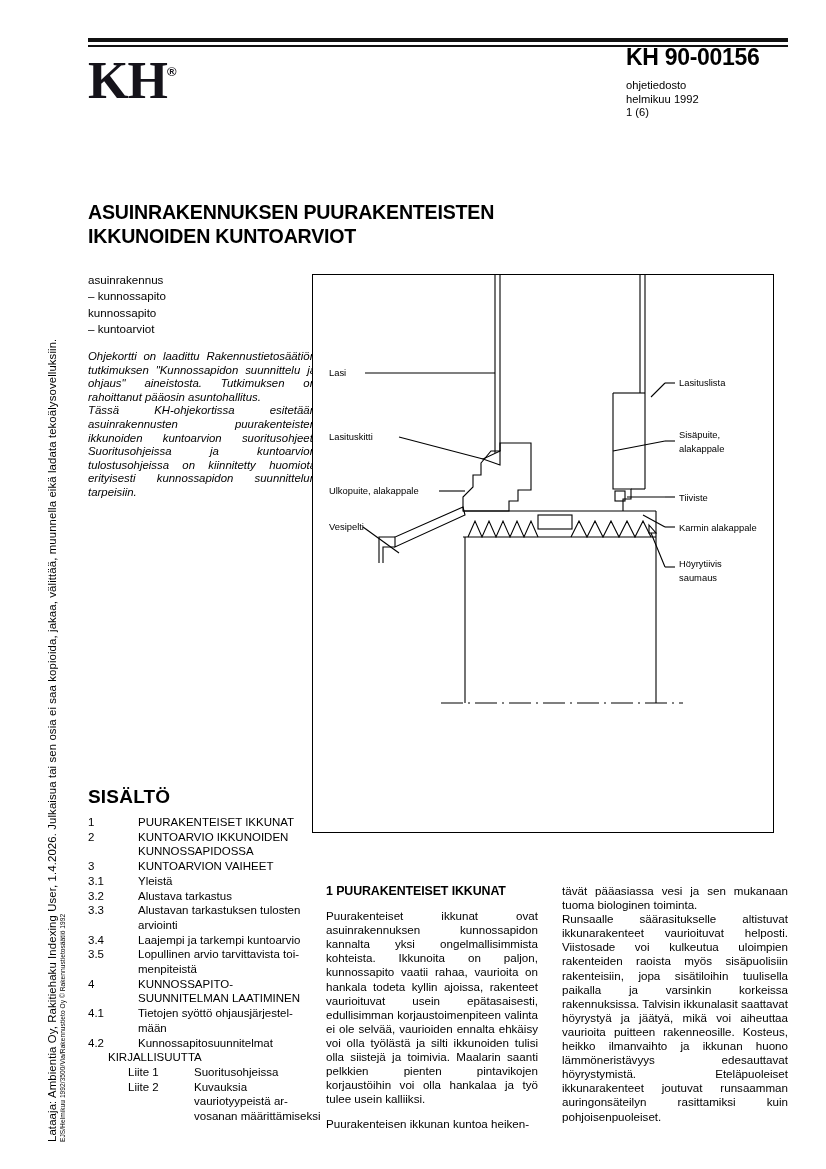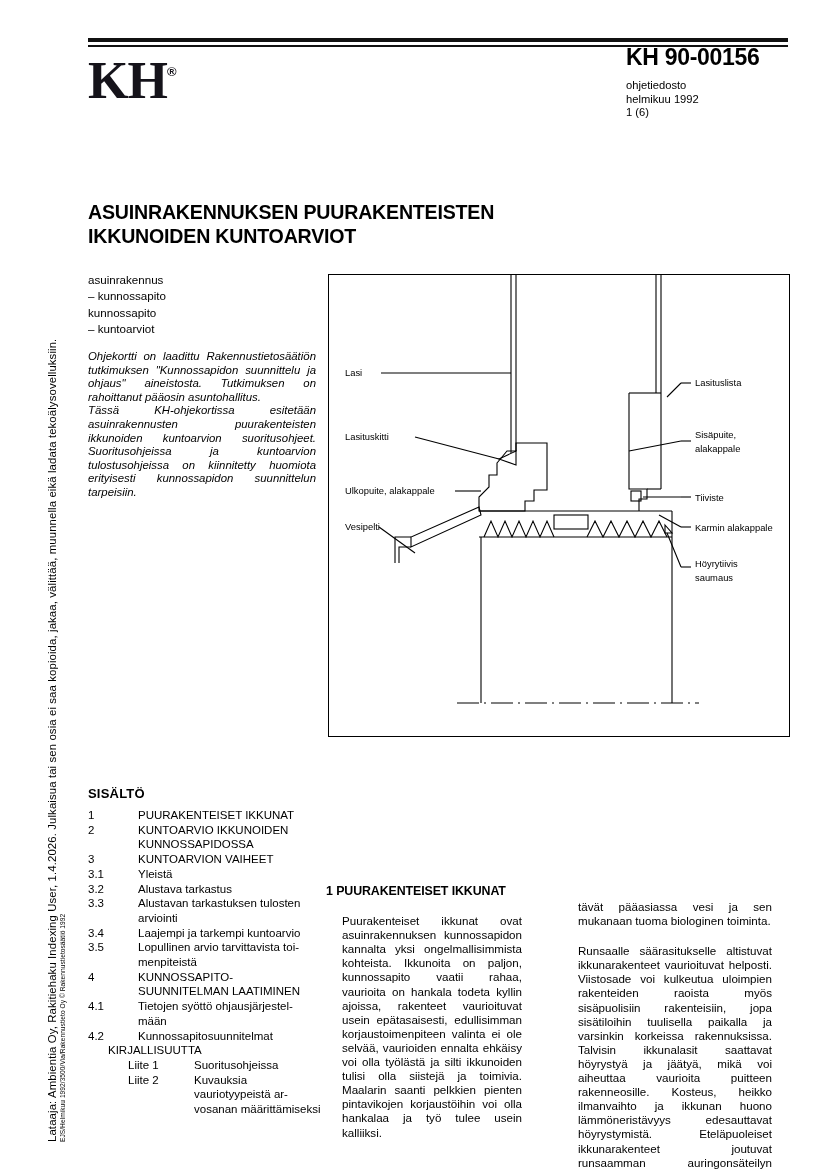--- a/index.html
+++ b/index.html
@@ -81,55 +81,55 @@
     position:absolute;left:88px;top:350px;width:228px;
     font-size:11.4px;line-height:13.6px;
     font-style:italic;
     text-align:justify;
   }
   .abstract p{margin:0 0 0 0;}
   .abstract p+p{margin-top:0px;}
 
   
   .figure{
-    position:absolute;left:328px;top:274px;
-    width:462px;height:463px;
+    position:absolute;left:312px;top:274px;
+    width:462px;height:559px;
     border:1.3px solid #000;
     background:#fff;
     box-sizing:border-box;
   }
   .figure svg{display:block;}
 
   
   .toc{
     position:absolute;left:88px;top:786px;width:235px;
   }
   .toc-title{
-    font-size:13px;font-weight:bold;letter-spacing:0.2px;margin-bottom:7px;
+    font-size:19px;font-weight:bold;letter-spacing:0.2px;margin-bottom:7px;
   }
   .toc-row{
     display:flex;font-size:11.5px;line-height:14.7px;
   }
   .toc-num{width:30px;flex:0 0 30px;}
   .toc-num.wide{width:46px;flex:0 0 46px;padding-left:40px;}
   .toc-label{flex:1;padding-left:20px;}
 
   
   .col-mid{
     position:absolute;left:326px;top:884px;width:212px;
     font-size:11.6px;line-height:14.1px;text-align:justify;
   }
   .col-right{
     position:absolute;left:562px;top:884px;width:226px;
     font-size:11.6px;line-height:14.1px;text-align:justify;
   }
   .sec-head{
     font-size:12.4px;font-weight:bold;margin-bottom:11px;letter-spacing:-0.1px;
   }
-  .col-mid p,.col-right p{margin:16px;}
+  .col-mid p,.col-right p{margin:0;}
   .col-mid p.last,.col-right p.last{text-align:left;}
   .gap{height:11px;}
 
   
   .flabel{font-family:"Liberation Sans", sans-serif;font-size:9.4px;fill:#000;}
 </style>
 </head>
 <body>
 
 <div class="page">

